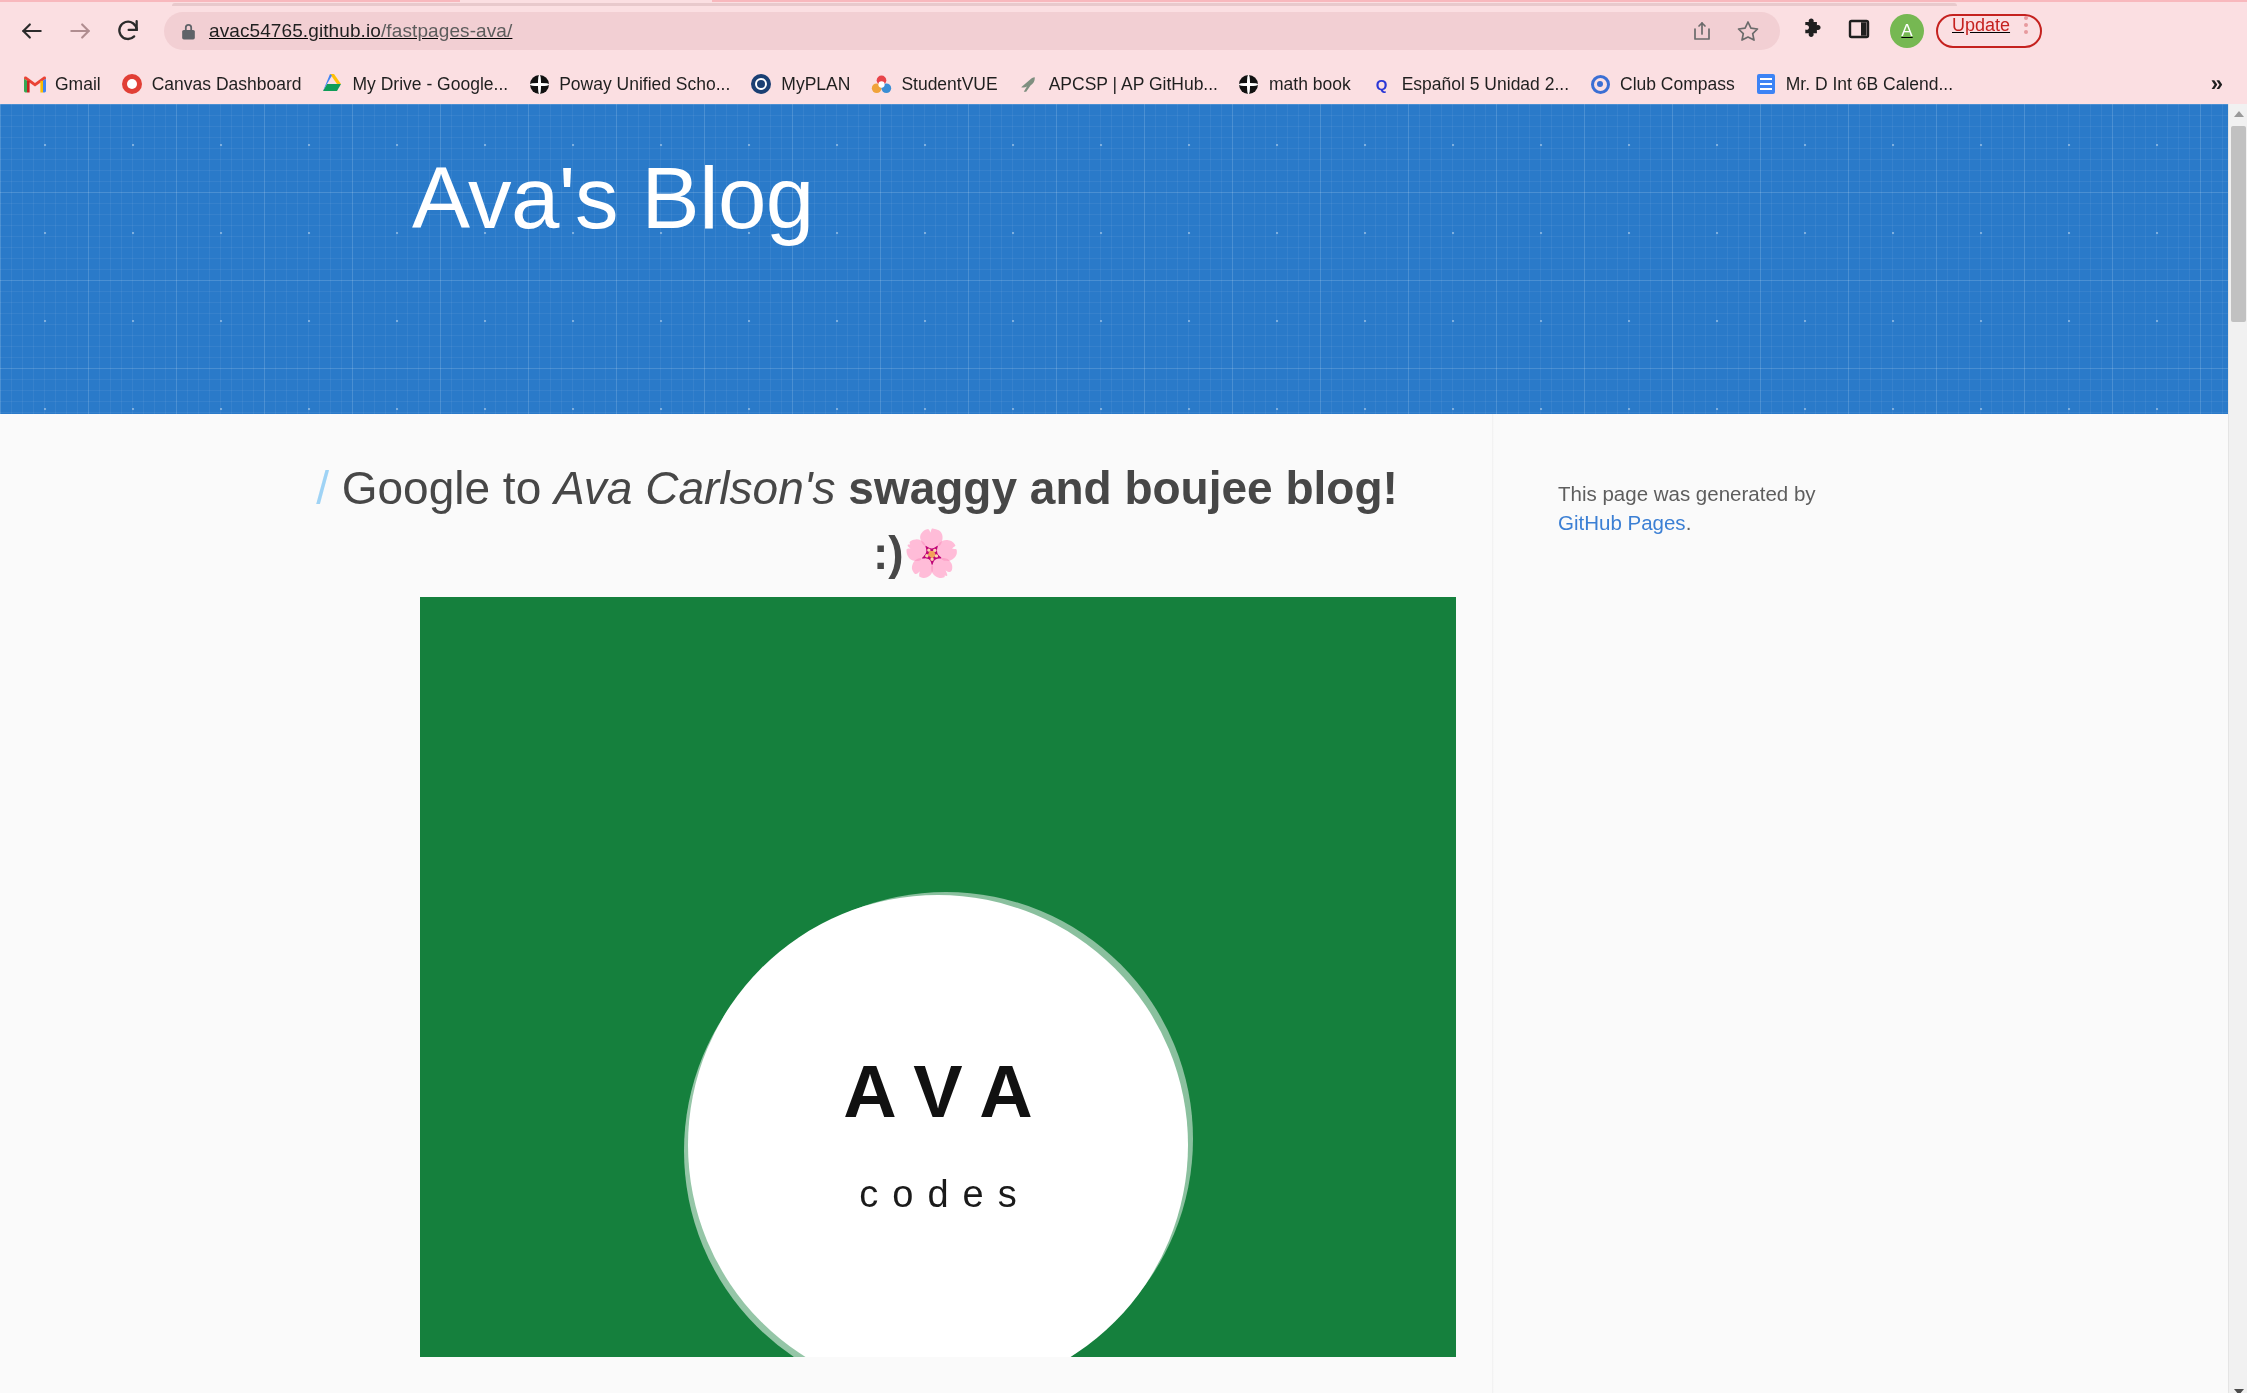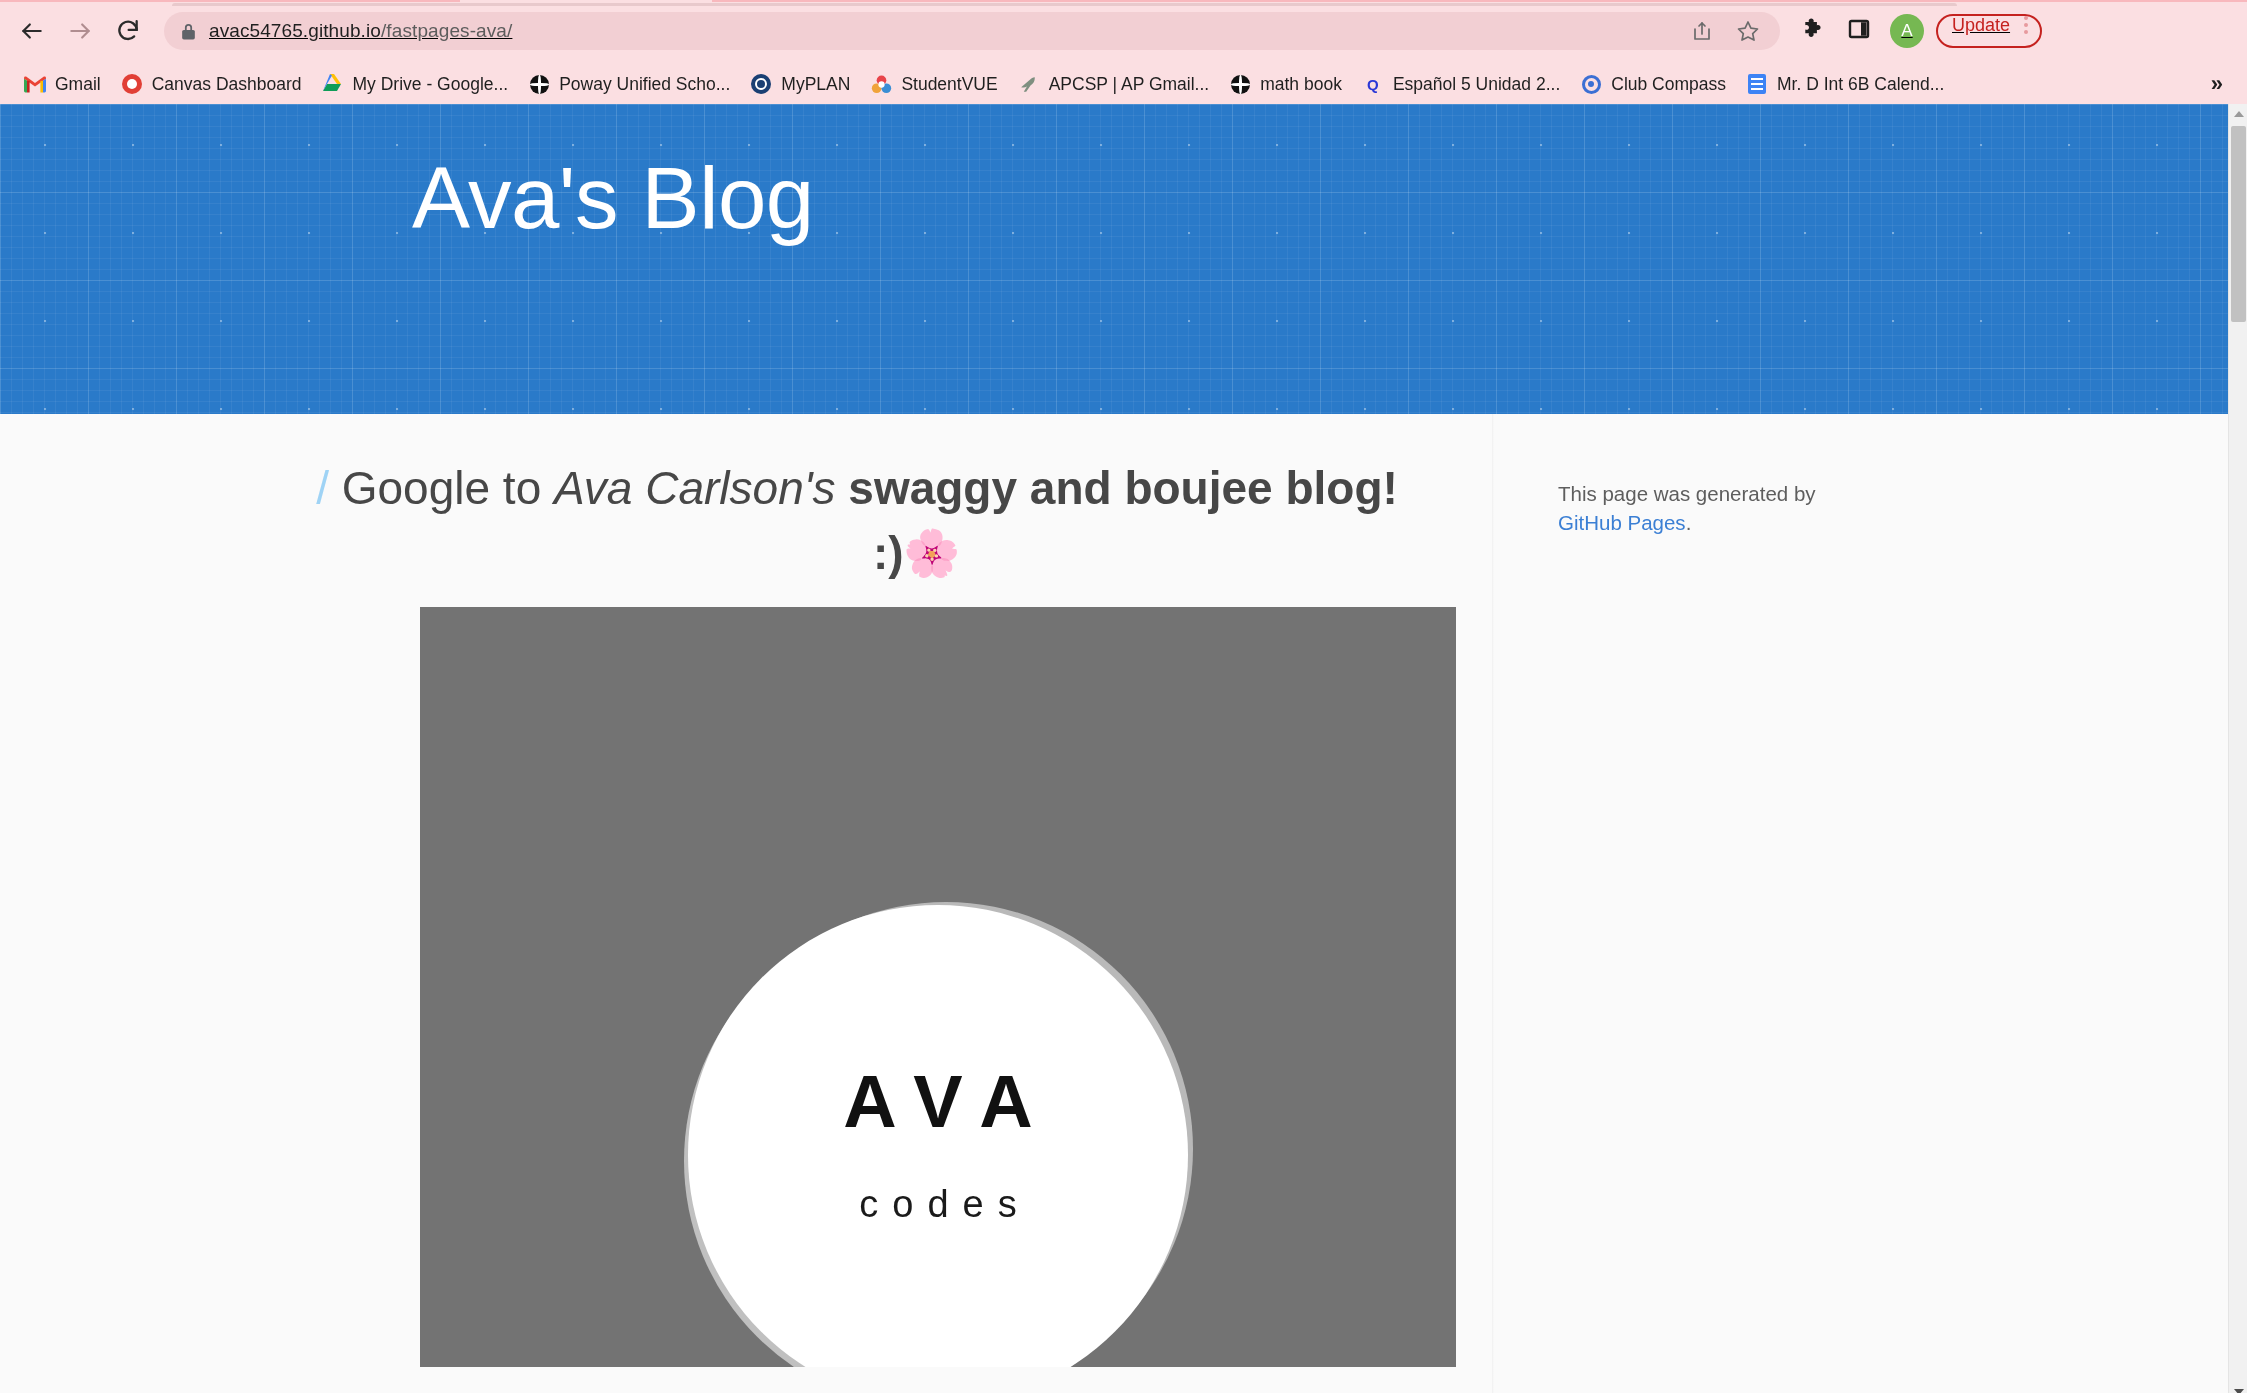--- a/index.html
+++ b/index.html
@@ -274,24 +274,24 @@
     font-weight: normal;
     text-align: center;
     text-indent: -120px;
   }
   .post-title .slash { color: #9fd3f5; font-weight: normal; }
   .post-title em { font-style: italic; }
   .post-title b { font-weight: bold; }
   .post-title .emoji { font-style: normal; font-weight: normal; }
 
   .post-image {
-    margin: 20px 0 0 420px;
+    margin: 10px 0 0 420px;
     width: 1036px;
     height: 760px;
-    background: #737373;
+    background: #15803d;
     position: relative;
     overflow: hidden;
   }
   .logo-circle {
     position: absolute;
     left: 50%;
     top: 298px;
     transform: translateX(-50%);
     width: 500px; height: 500px;
     border-radius: 50%;
@@ -509,21 +509,21 @@
       </span>
       <span class="bm-label">StudentVUE</span>
     </div>
 
     <div class="bm">
       <span class="favicon">
         <svg width="21" height="21" viewBox="0 0 20 20">
             <path fill="#7f8f80" d="M16 3c-2 0-3.4 1-4.4 2.2L3 12.5c2 .8 4 .4 5.5-.6l-3 5.1h2.3l4.3-6.4c1.6-1 4-2.7 3.9-7.6z"></path>
           </svg>
       </span>
-      <span class="bm-label">APCSP | AP Gmail...</span>
+      <span class="bm-label">APCSP | AP GitHub...</span>
     </div>
 
     <div class="bm">
       <span class="favicon">
           <span class="fi-globe"></span>
         </span>
       <span class="bm-label">math book</span>
     </div>
 
     <div class="bm">

